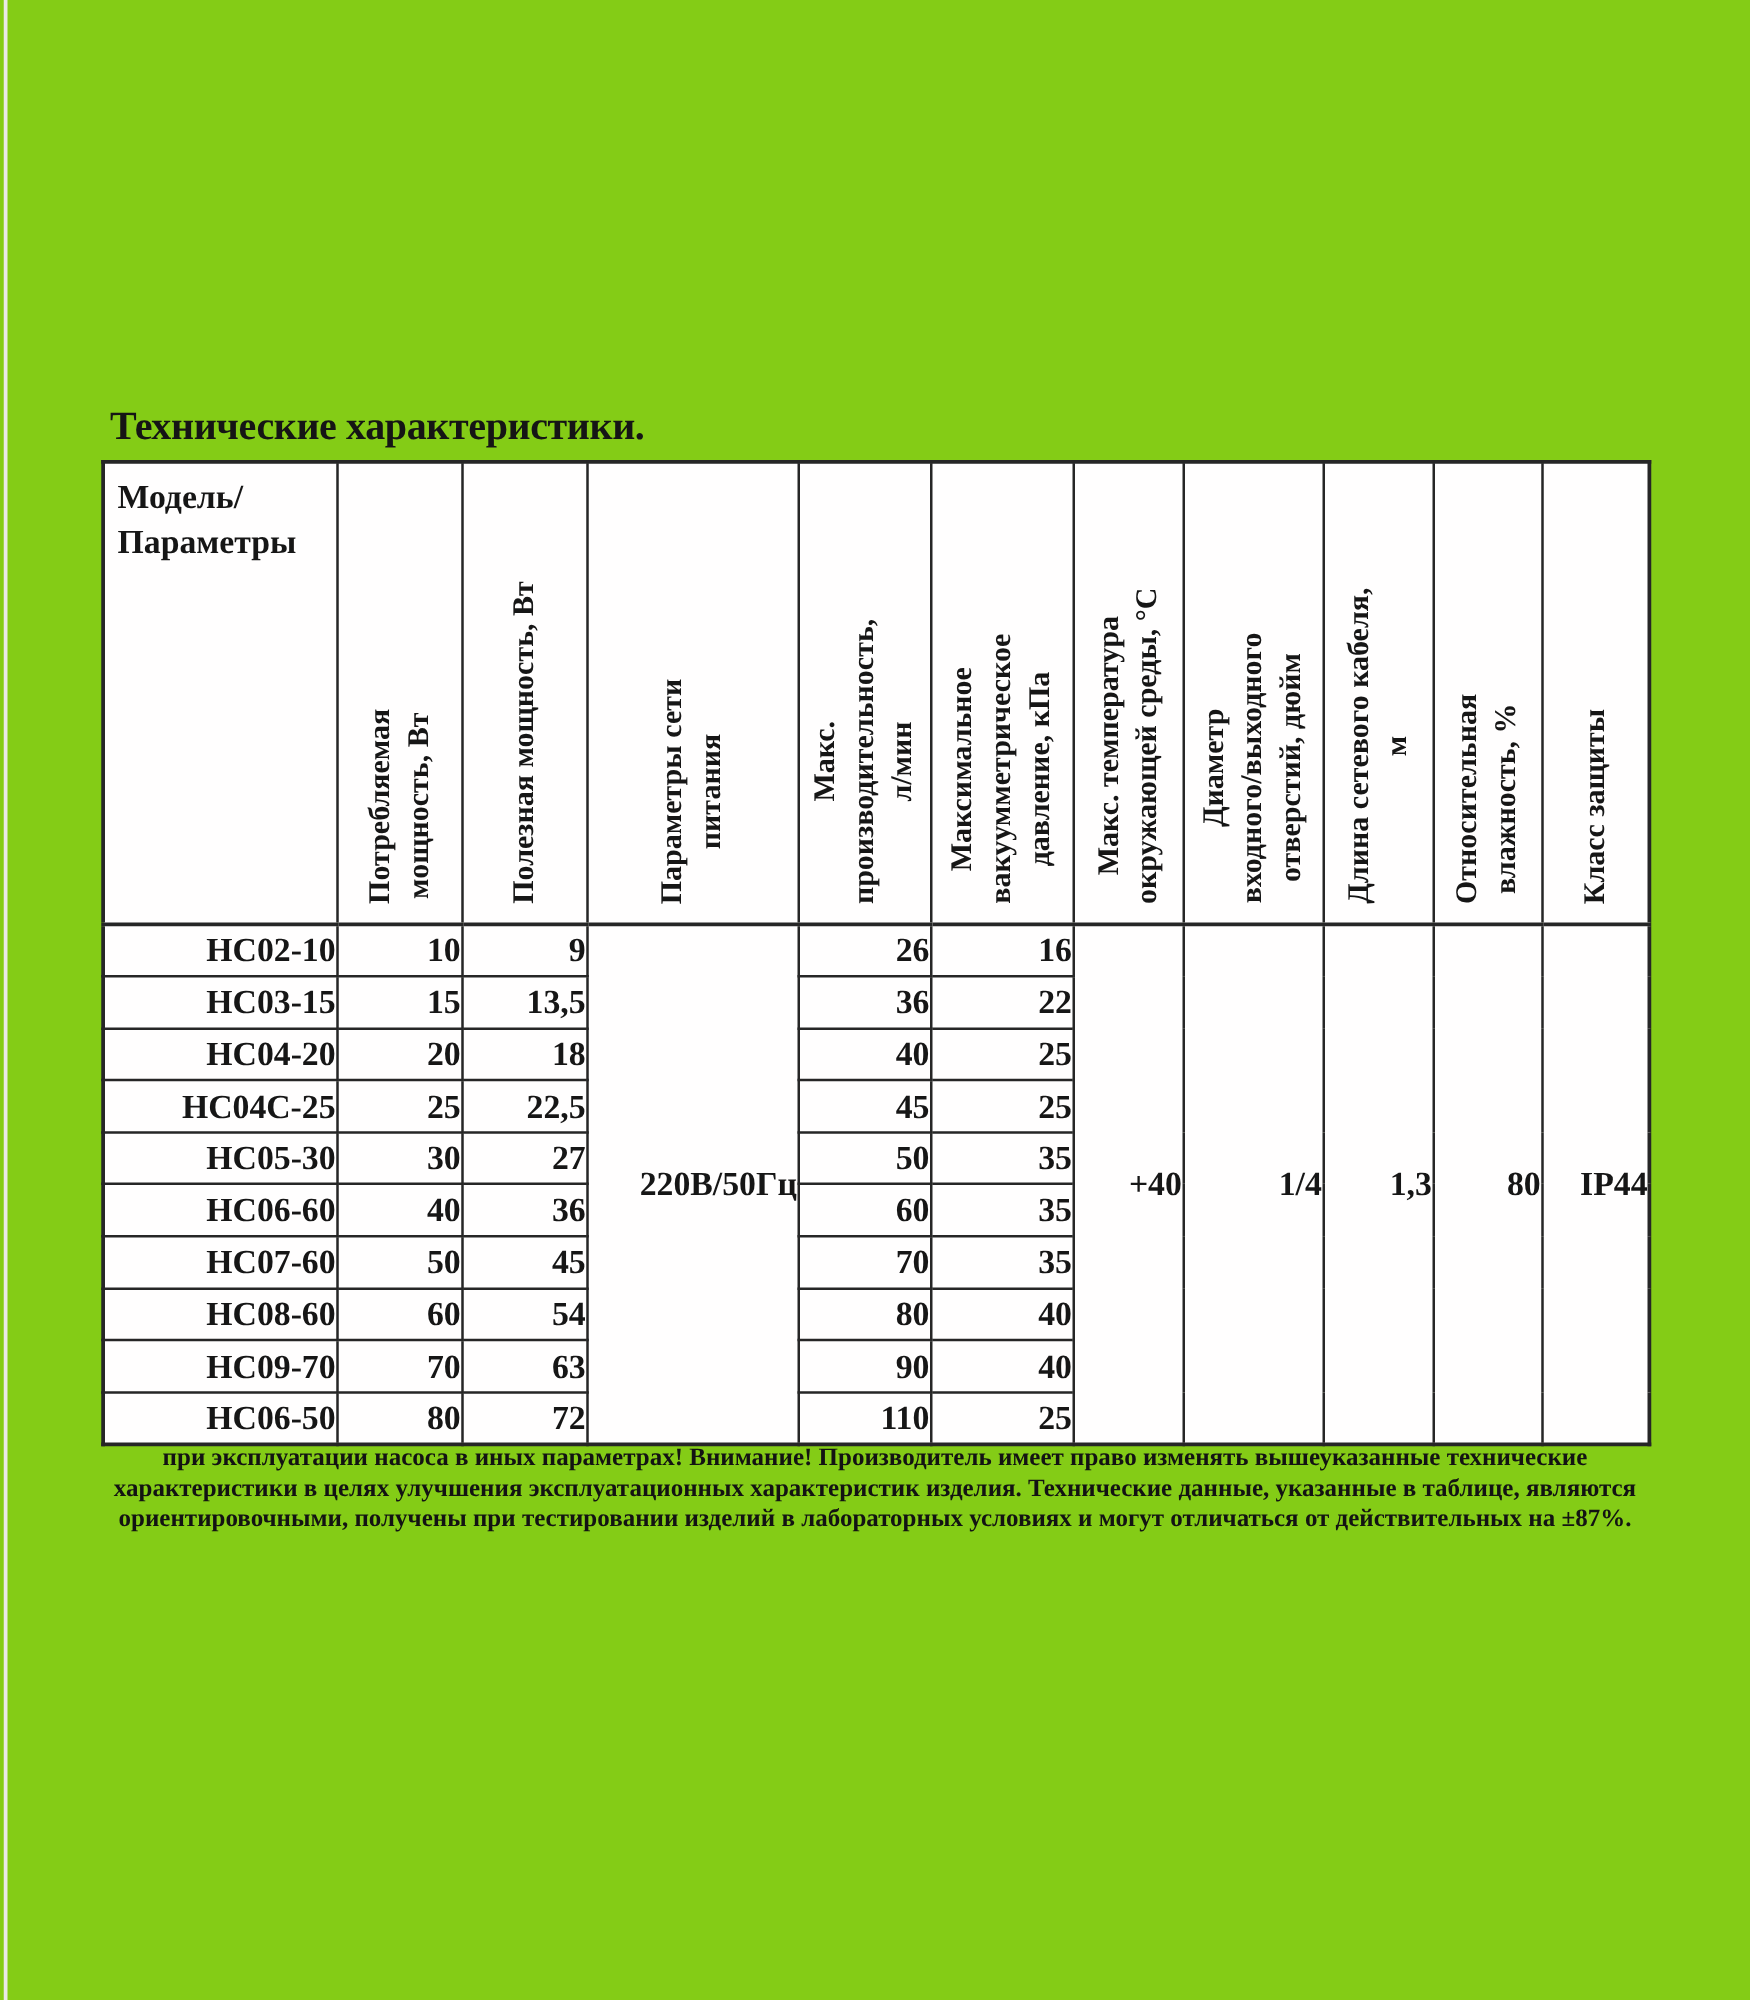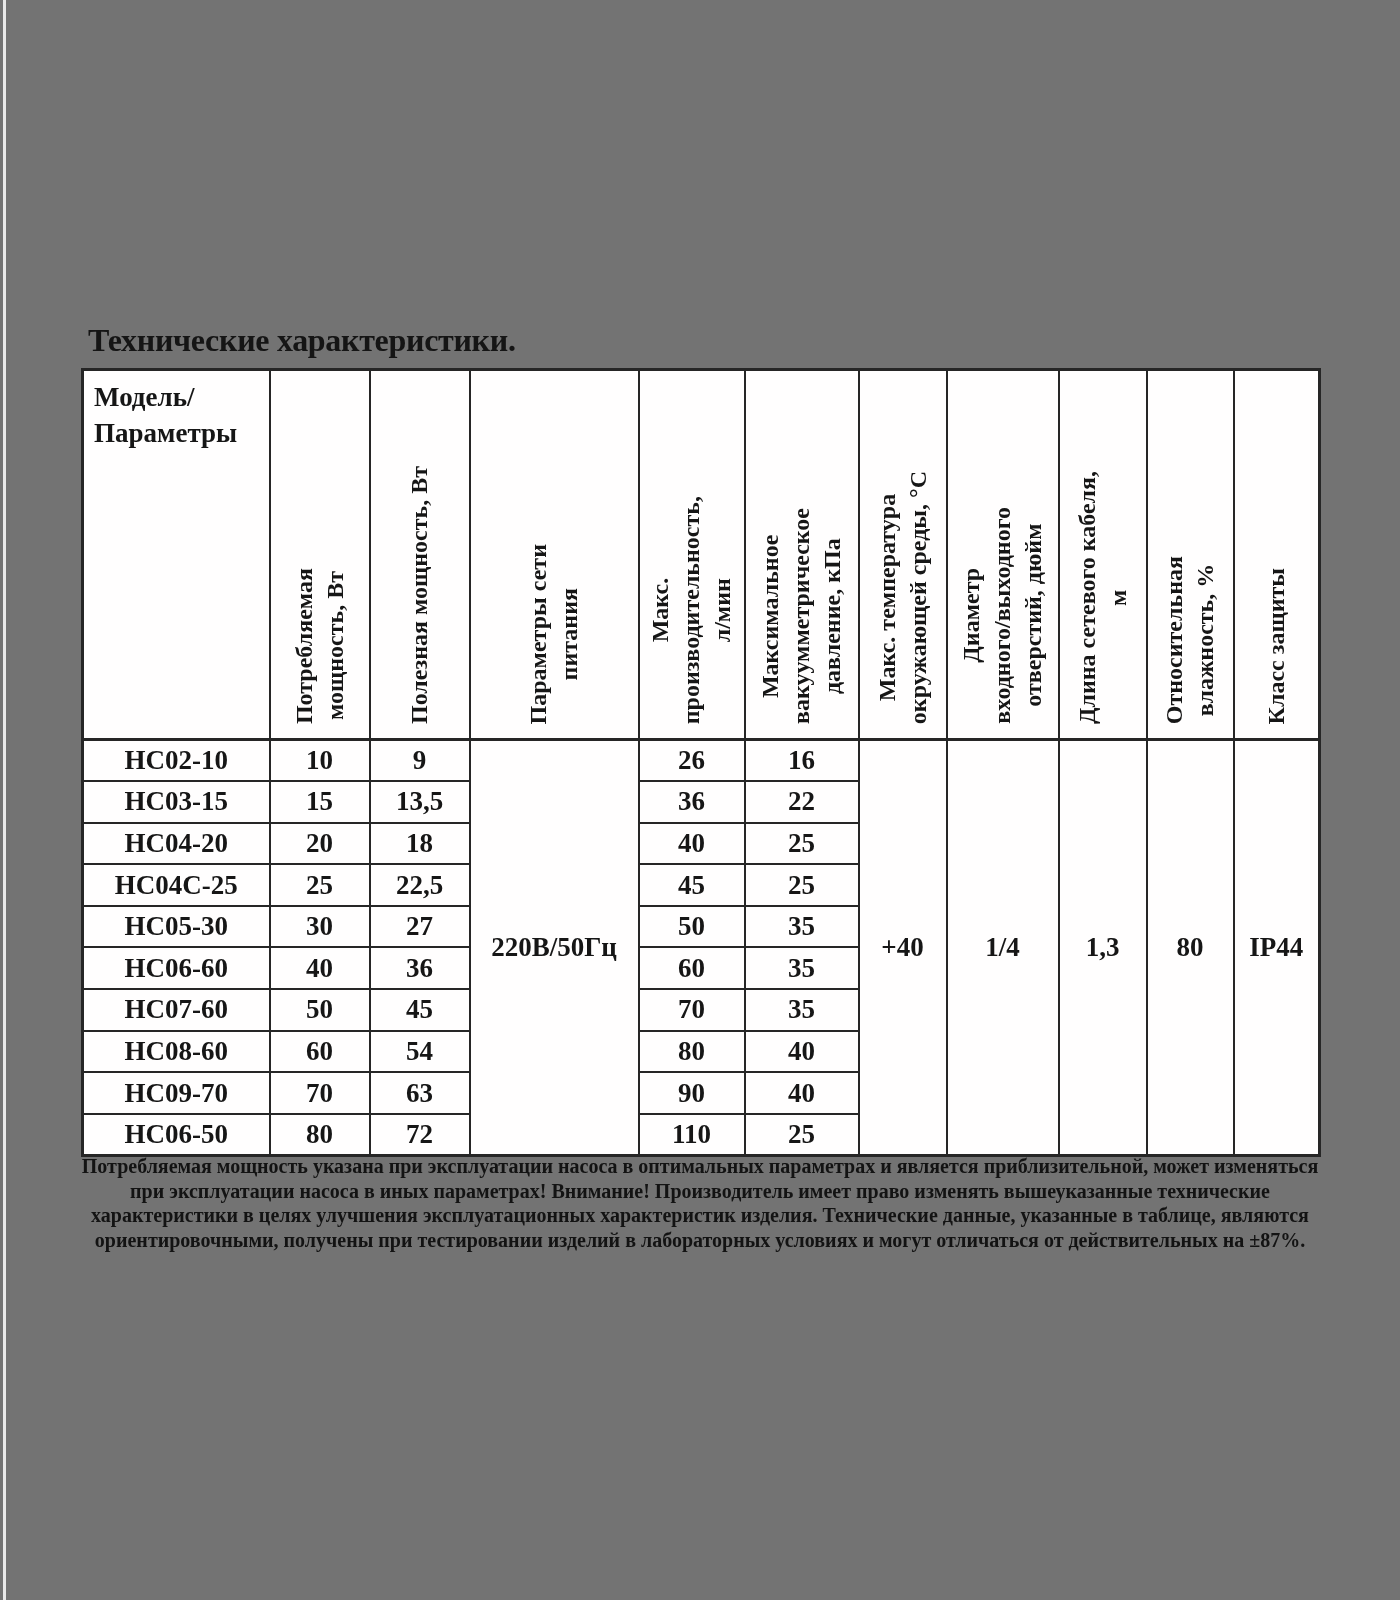--- a/index.html
+++ b/index.html
@@ -6,21 +6,21 @@
   body {
     width: 1400px; height: 1600px;
     background: #ffffff;
     font-family: "Liberation Serif", "DejaVu Serif", serif;
     color: #151515;
     -webkit-font-smoothing: antialiased;
   }
   .doc {
     position: relative;
     width: 1400px; height: 1600px;
-    background: #737373;
+    background: #84cc16;
     overflow: hidden;
   }
   .scan-edge-left {
     position: absolute; left: 3px; top: 0;
     width: 3px; height: 1600px;
     background: #e9e9e9;
   }
   .title {
     position: absolute;
     left: 88px; top: 322px;
@@ -65,21 +65,21 @@
     writing-mode: vertical-rl;
     transform: rotate(180deg);
     font-size: 24px;
     white-space: nowrap;
   }
   .rot .ln { line-height: 31px; }
 
   
   tbody tr { height: 41.6px; }
   tbody td {
-    text-align: center;
+    text-align: right;
     vertical-align: middle;
     font-size: 27px;
     padding: 0;
     background: #fffefe;
   }
 
   .footer {
     position: absolute;
     left: 0; top: 1154px;
     width: 1400px;
@@ -255,18 +255,17 @@
         <td>НС06-50</td>
         <td>80</td>
         <td>72</td>
         <td>110</td>
         <td>25</td>
       </tr>
     </tbody>
   </table>
 
   <div class="footer">
-    <div>Потребляемая мощность указана при эксплуатации насоса в оптимальных параметрах и является приблизительной, может изменяться</div>
     <div>при эксплуатации насоса в иных параметрах! Внимание! Производитель имеет право изменять вышеуказанные технические</div>
     <div>характеристики в целях улучшения эксплуатационных характеристик изделия. Технические данные, указанные в таблице, являются</div>
     <div>ориентировочными, получены при тестировании изделий в лабораторных условиях и могут отличаться от действительных на ±87%.</div>
   </div>
 </div>
 
 </body></html>

